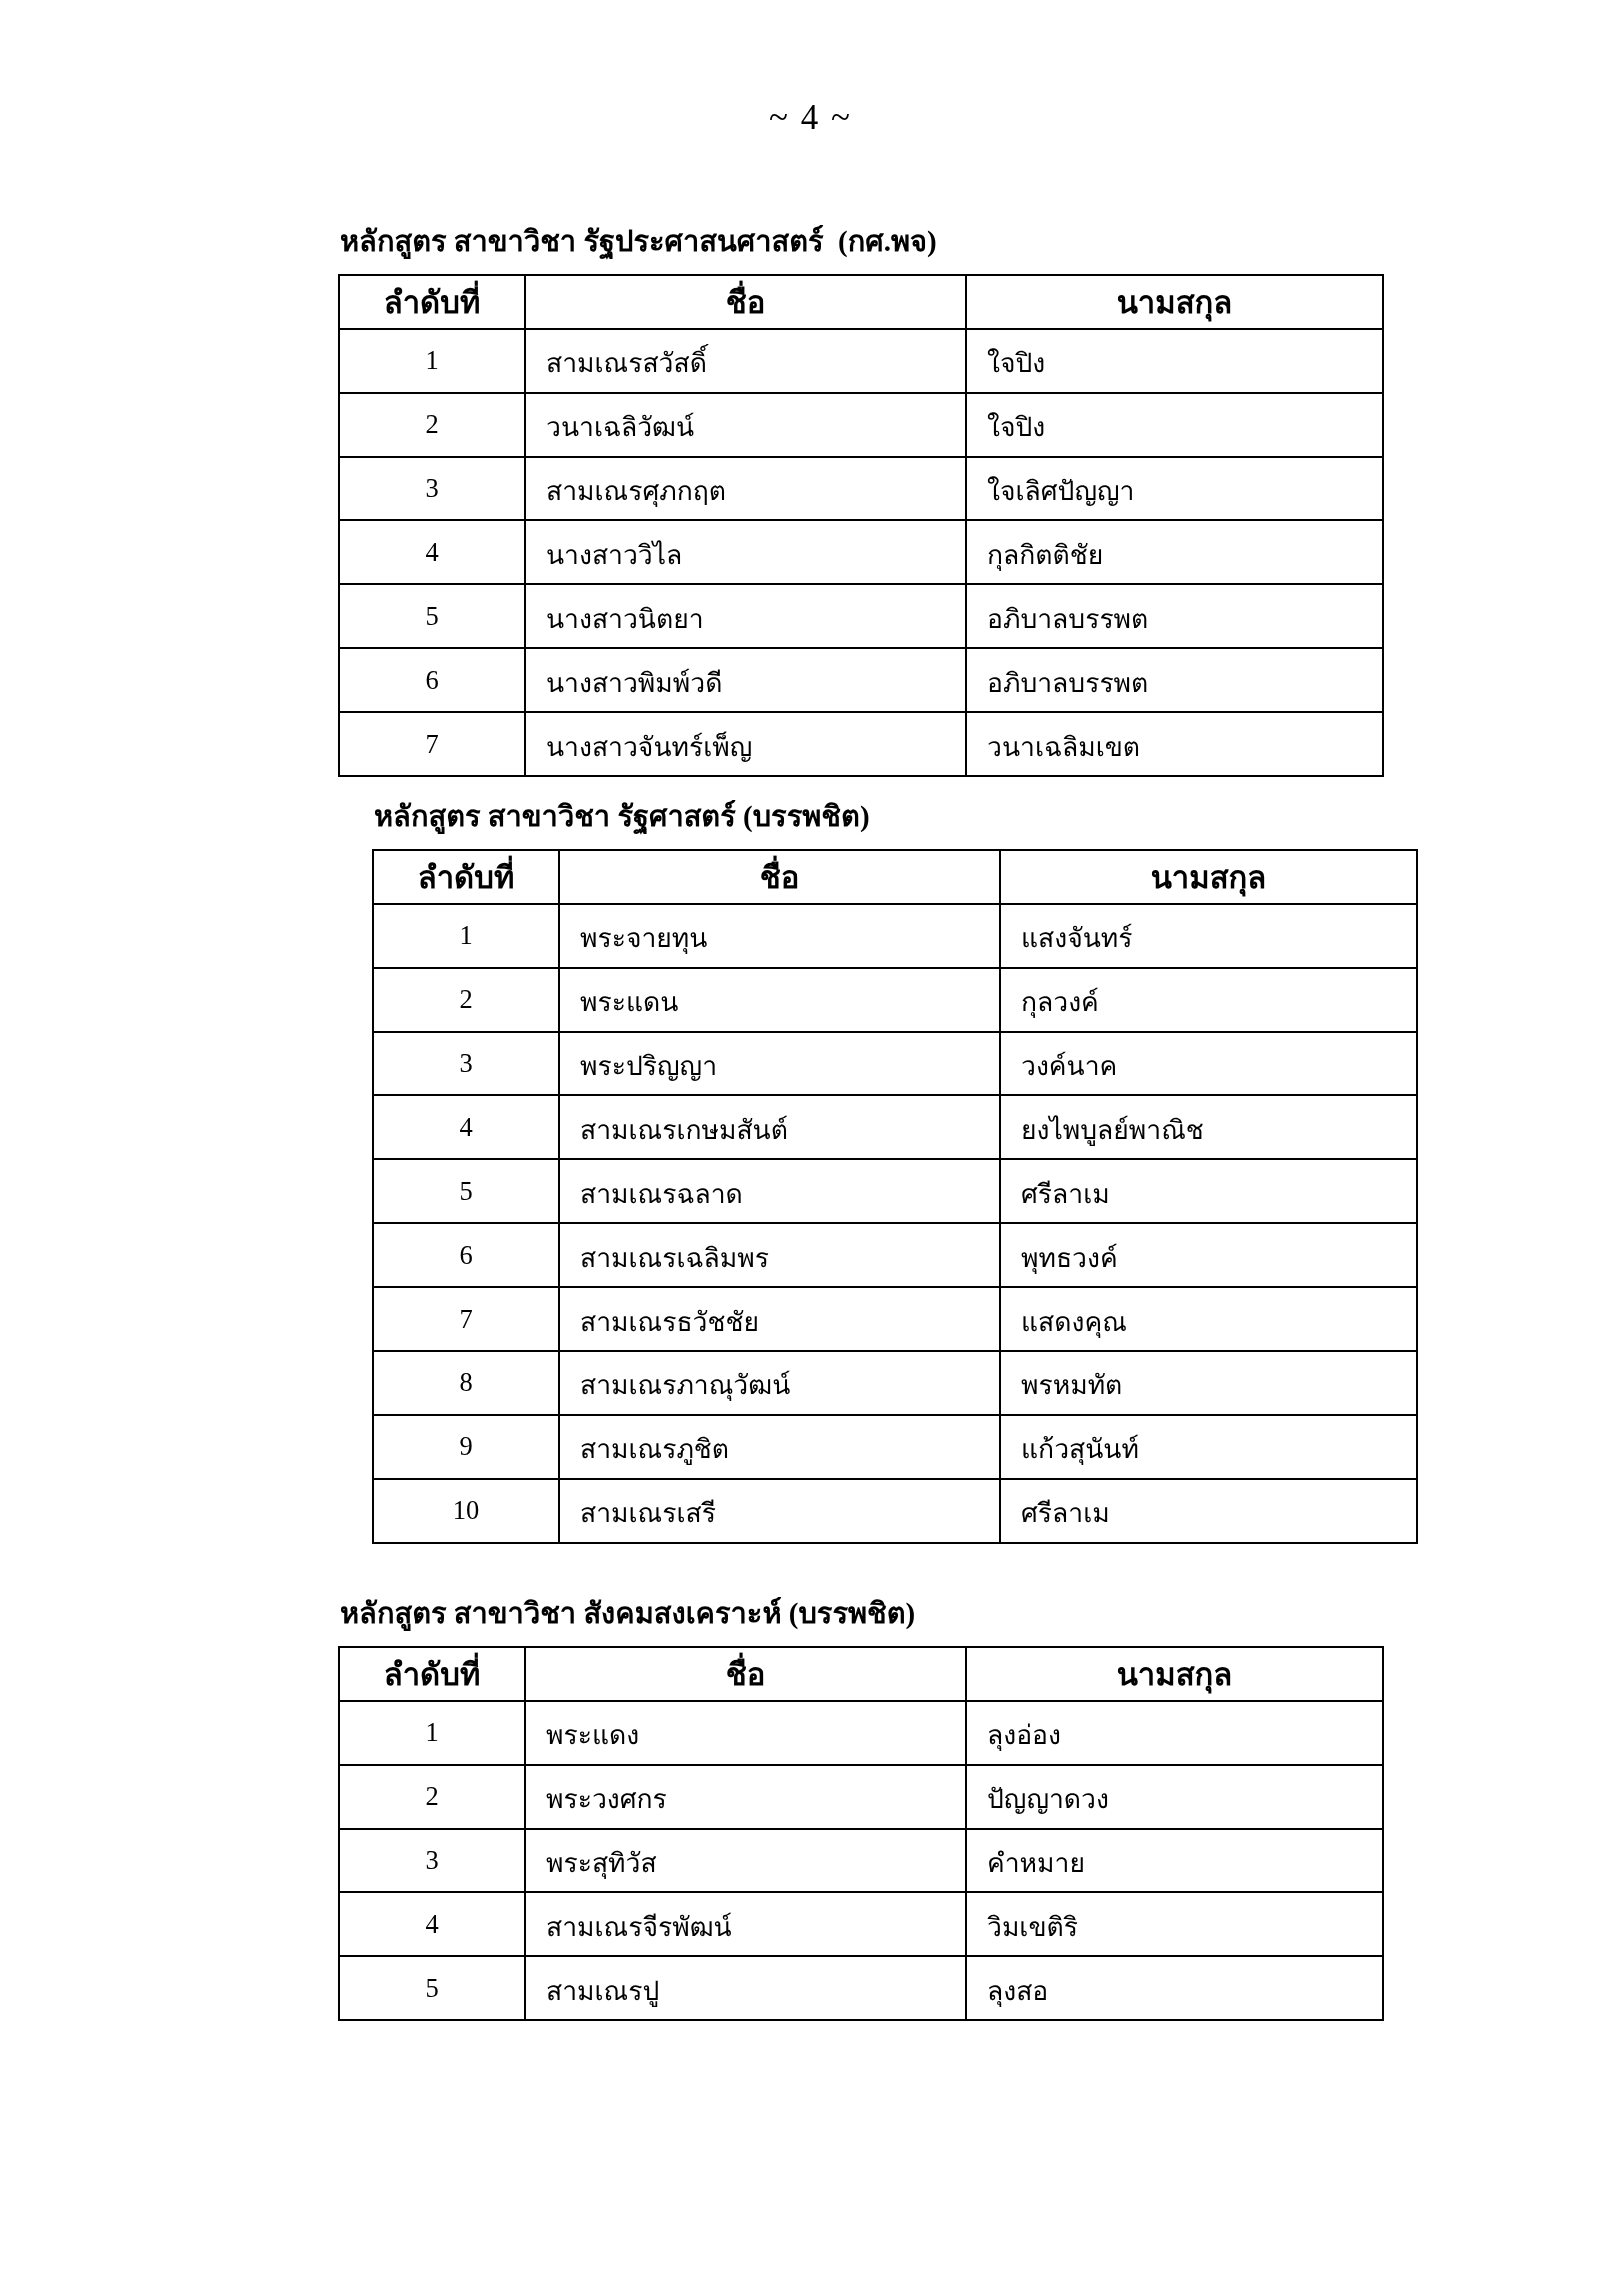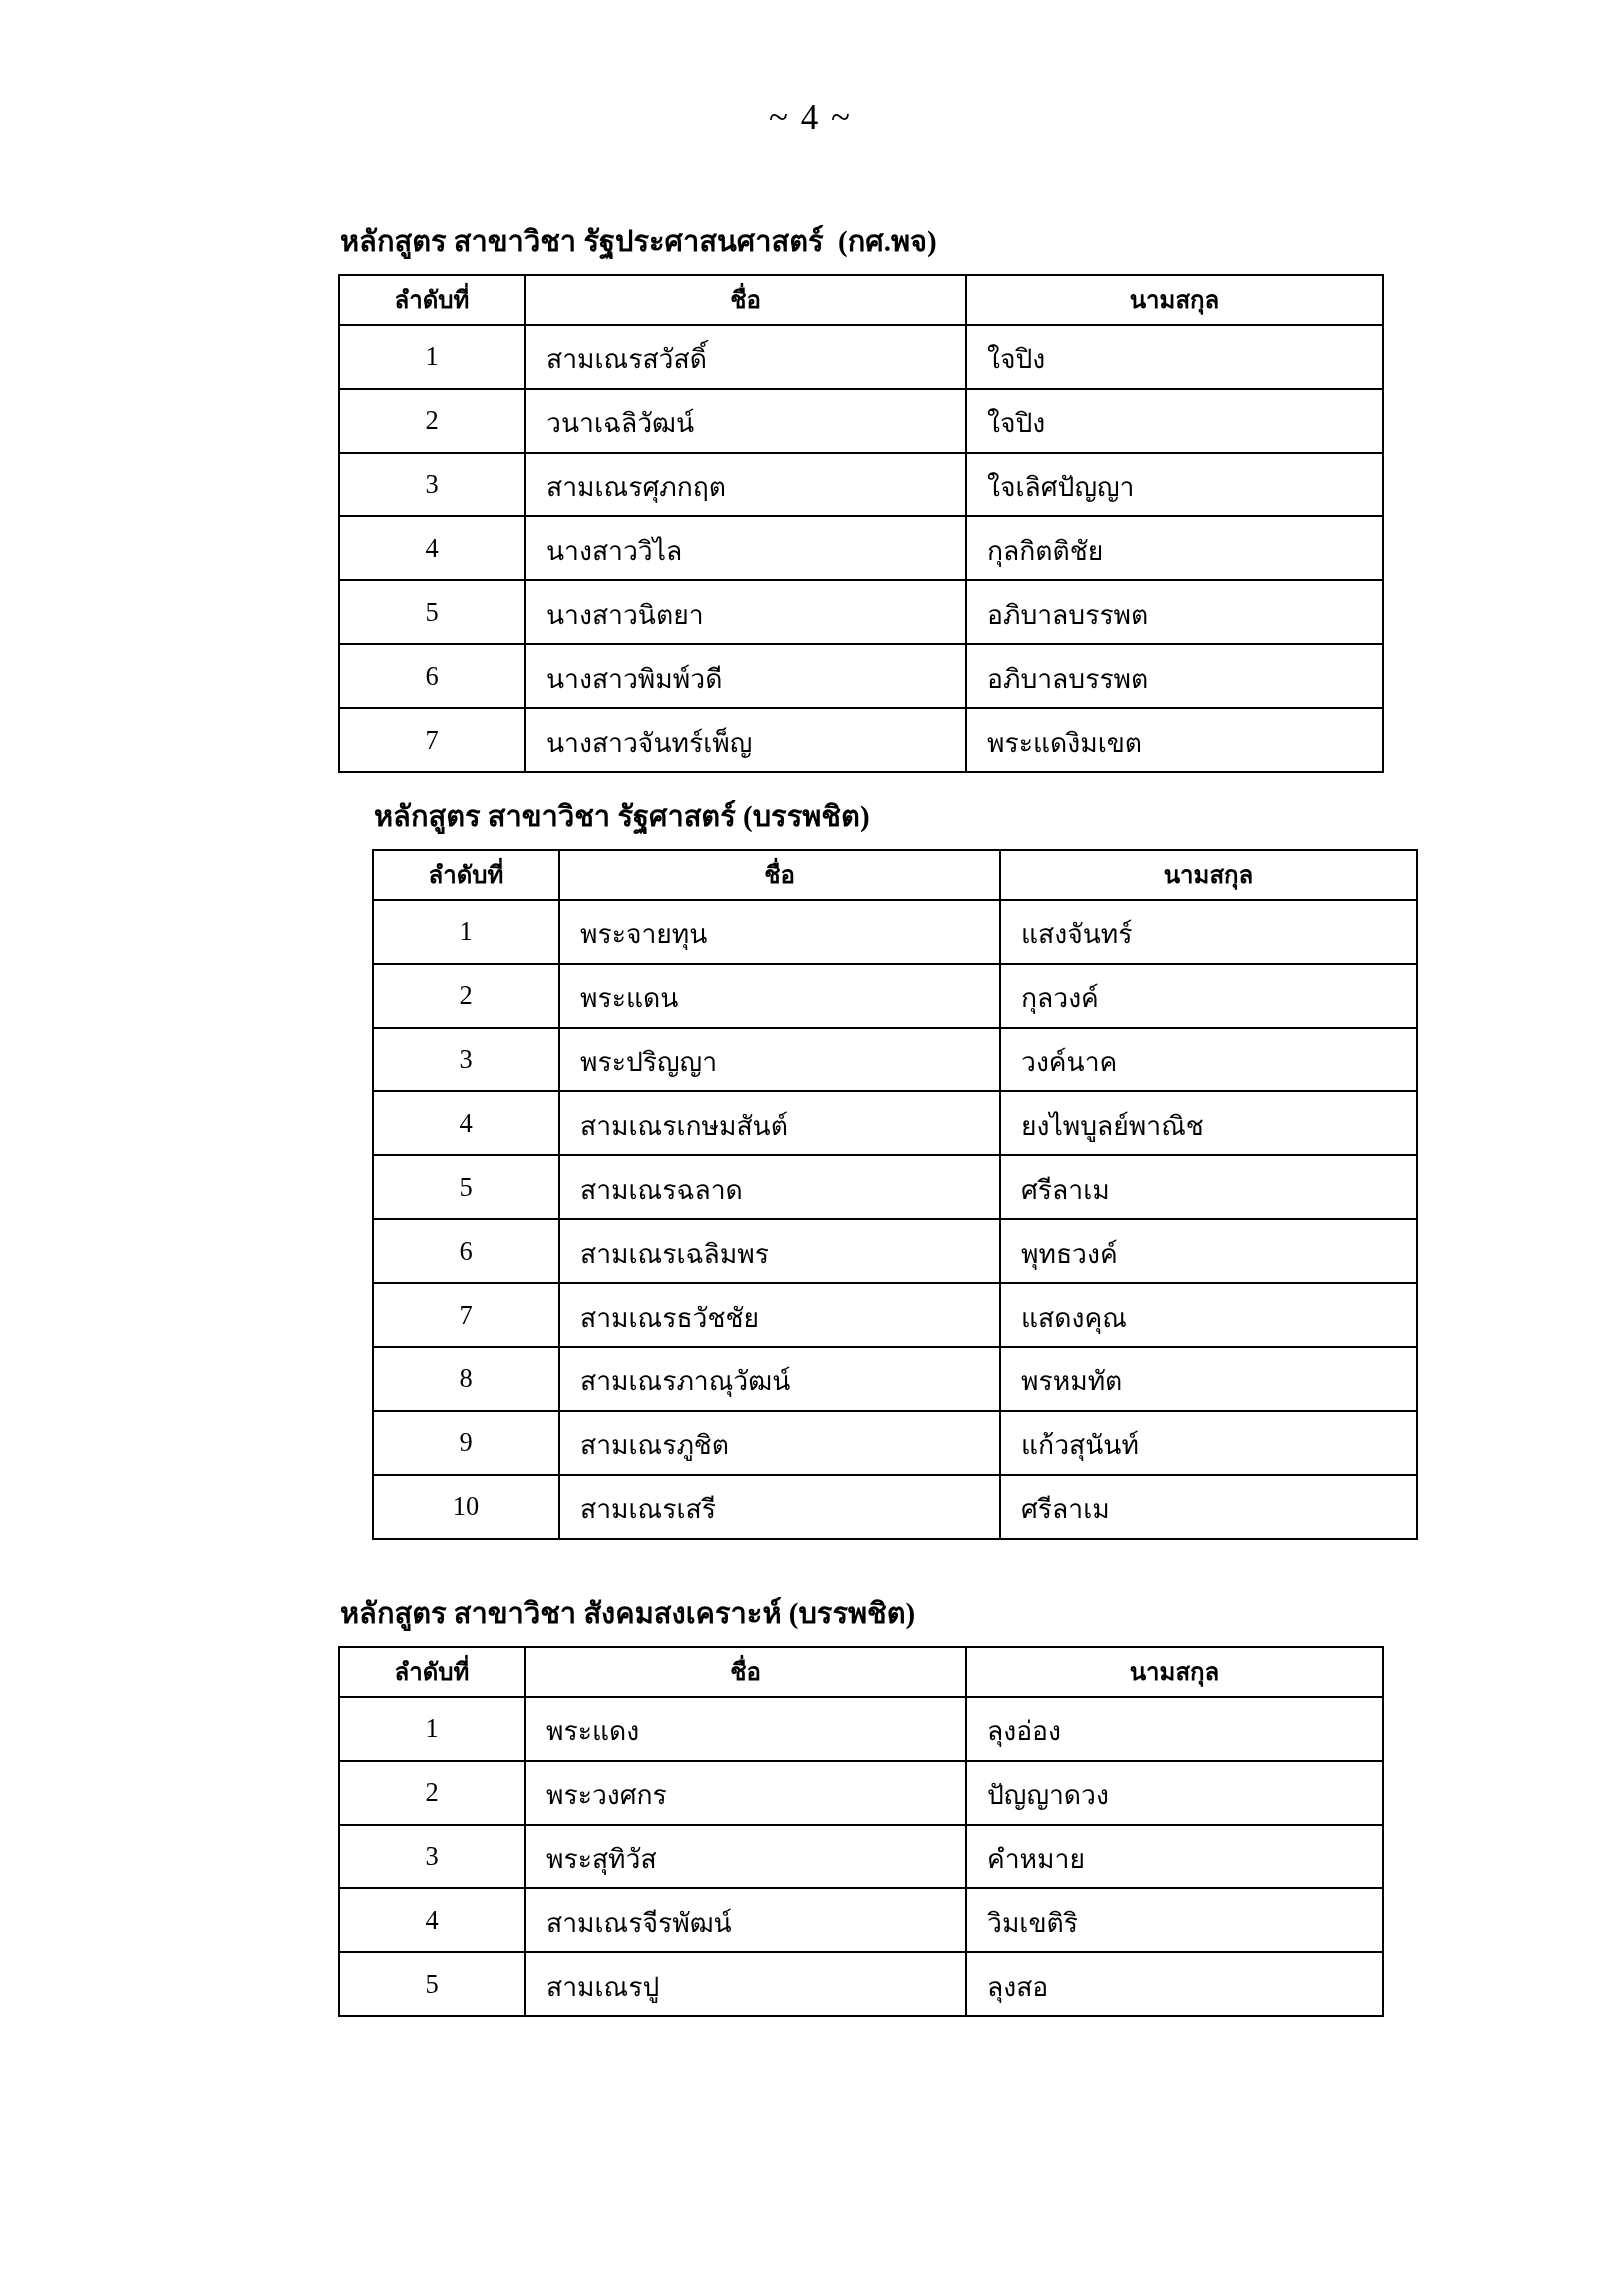--- a/index.html
+++ b/index.html
@@ -36,21 +36,21 @@
   table.roster th, table.roster td {
     border-left:2px solid #000;
     border-right:2px solid #000;
     border-top:2.9px solid #000;
     border-bottom:2.9px solid #000;
     overflow:hidden;
     white-space:nowrap;
   }
   table.roster thead th {
     height:46px;
-    font-size:24px;
+    font-size:31px;
     font-weight:bold;
     text-align:center;
     vertical-align:middle;
     border-bottom-width:2px;
   }
   table.roster tbody tr:first-child td { border-top-width:2px; }
   table.roster td {
     height:55px;
     font-size:26.5px;
     vertical-align:middle;
@@ -110,21 +110,21 @@
             <td class="cell-surname">อภิบาลบรรพต</td>
           </tr>
           <tr>
             <td class="cell-no">6</td>
             <td class="cell-name">นางสาวพิมพ์วดี</td>
             <td class="cell-surname">อภิบาลบรรพต</td>
           </tr>
           <tr>
             <td class="cell-no">7</td>
             <td class="cell-name">นางสาวจันทร์เพ็ญ</td>
-            <td class="cell-surname">พระแดงิมเขต</td>
+            <td class="cell-surname">วนาเฉลิมเขต</td>
           </tr>
         </tbody>
     </table>
   </div>
 
   <div class="section" id="sec-2">
     <h2>หลักสูตร สาขาวิชา รัฐศาสตร์ (บรรพชิต)</h2>
     <table class="roster">
       <colgroup>
           <col style="width:186px">

